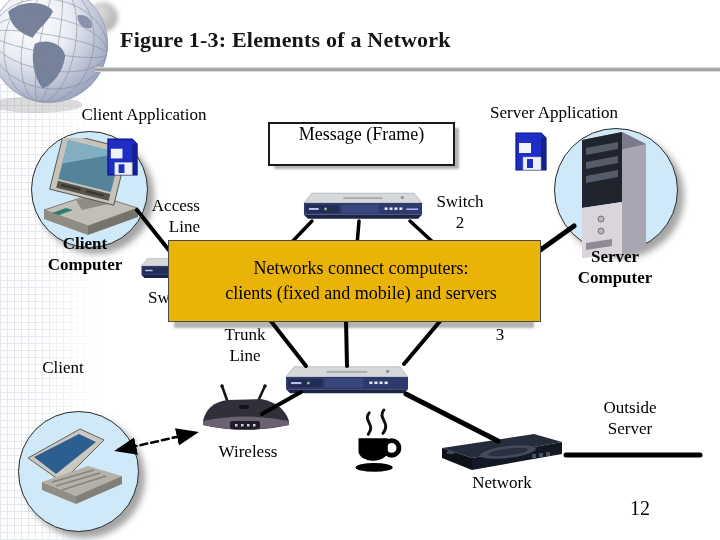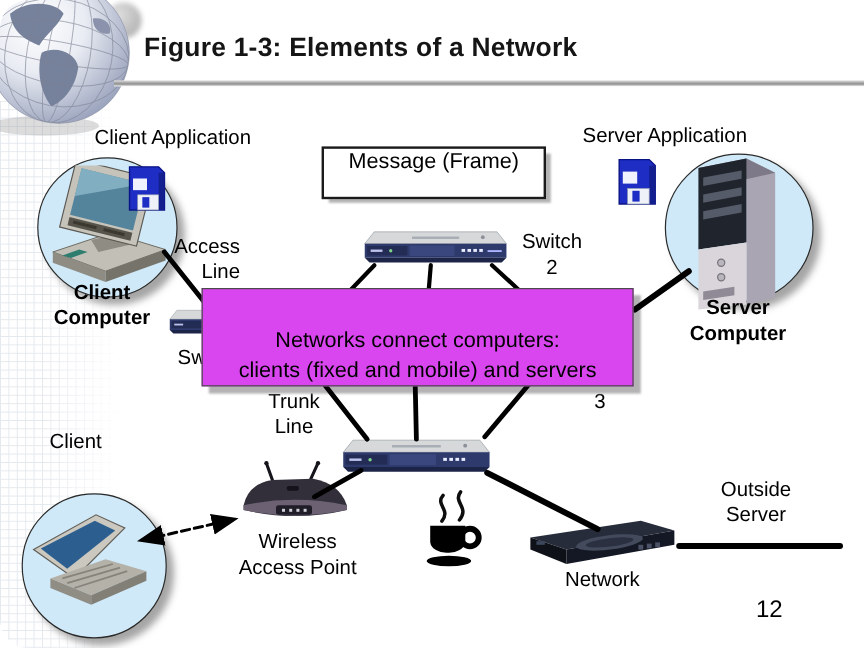--- a/index.html
+++ b/index.html
@@ -1,17 +1,17 @@
 <!DOCTYPE html>
 <html><head>
 <meta charset="utf-8">
 <style>
   html,body{margin:0;padding:0;background:#fff;}
   .slide{position:relative;width:720px;height:540px;background:#ffffff;overflow:hidden;
-         font-family:Liberation Sans, sans-serif;color:#000;border-radius:24px;}
+         font-family:Liberation Serif, serif;color:#000;}
   
   .texture{position:absolute;left:0;top:84px;width:100px;height:456px;z-index:0;
     background-image:linear-gradient(to right,#dde3e9 1px,transparent 1px),
                      linear-gradient(to bottom,#dde3e9 1px,transparent 1px);
     background-size:7px 7px;opacity:.85;
     -webkit-mask-image:linear-gradient(to right,rgba(0,0,0,.95) 35%,rgba(0,0,0,0));
     mask-image:linear-gradient(to right,rgba(0,0,0,.95) 35%,rgba(0,0,0,0));}
   .blob{position:absolute;left:88px;top:2px;width:30px;height:30px;border-radius:50%;z-index:1;
     background:radial-gradient(circle at 35% 35%,#d9d9d9,#8e8e8e);filter:blur(2px);opacity:.8;}
   .globe{position:absolute;left:-14px;top:-20px;width:132px;height:136px;z-index:2;}
@@ -59,23 +59,23 @@
   
   .shadow{position:absolute;background:#b3b3b3;z-index:4;filter:blur(1px);}
   .sh-note{left:174px;top:246px;width:360px;height:82px;}
   .sh-msg{left:274px;top:128px;width:185px;height:41px;}
   
   .links{position:absolute;left:0;top:0;width:720px;height:540px;z-index:5;pointer-events:none;}
   
   .msgbox{position:absolute;left:268px;top:122px;width:183px;height:40px;background:#ffffff;
     border:2px solid #1a1a1a;z-index:6;display:flex;align-items:flex-start;justify-content:center;
     font-size:18px;}
-  .notebox{position:absolute;left:168px;top:240px;width:358px;height:80px;background:#d946ef;
+  .notebox{position:absolute;left:168px;top:240px;width:358px;height:80px;background:#eab308;
     border:1px solid #4a4a4a;z-index:6;display:flex;flex-direction:column;align-items:center;
-    justify-content:flex-end;font-size:18px;line-height:25px;text-align:center;}
+    justify-content:center;font-size:18px;line-height:25px;text-align:center;padding-left:13px;}
 </style>
 </head>
 <body>
 
 <div class="slide">
 
   <div class="texture"></div>
   <div class="blob"></div>
 
   <svg class="globe" viewBox="0 0 130 132">
@@ -290,21 +290,20 @@
     </div>
   <div class="lbl l-trunk">
     <span>Trunk</span>
       <span>Line</span>
     </div>
   <div class="lbl l-mobile">
       <span>Client</span>
     </div>
   <div class="lbl l-wap">
     <span>Wireless</span>
-      <span>Access Point</span>
     </div>
   <div class="lbl l-router">
     <span>Network</span>
     </div>
   <div class="lbl l-outside">
     <span>Outside</span>
       <span>Server</span>
     </div>
   <div class="pageno">12</div>
 

